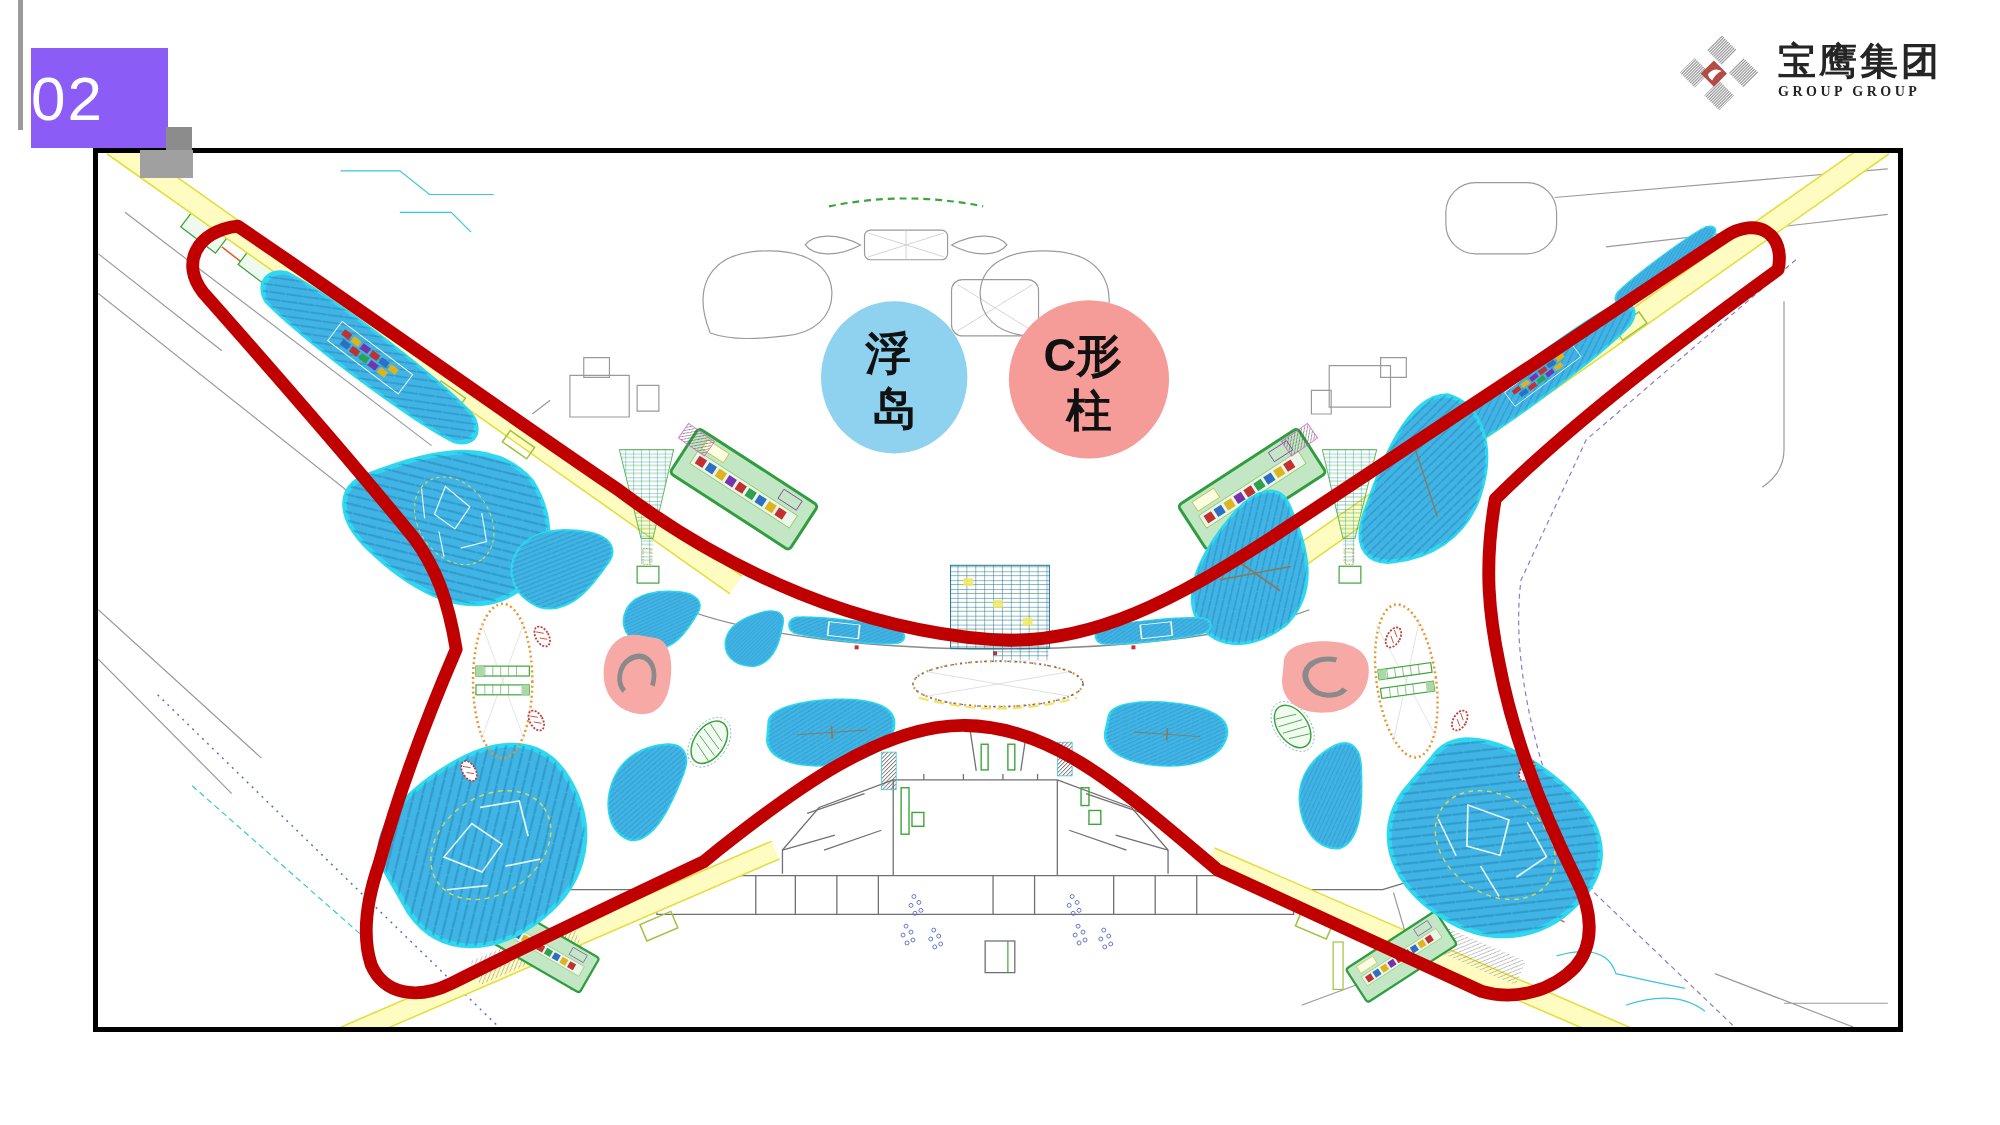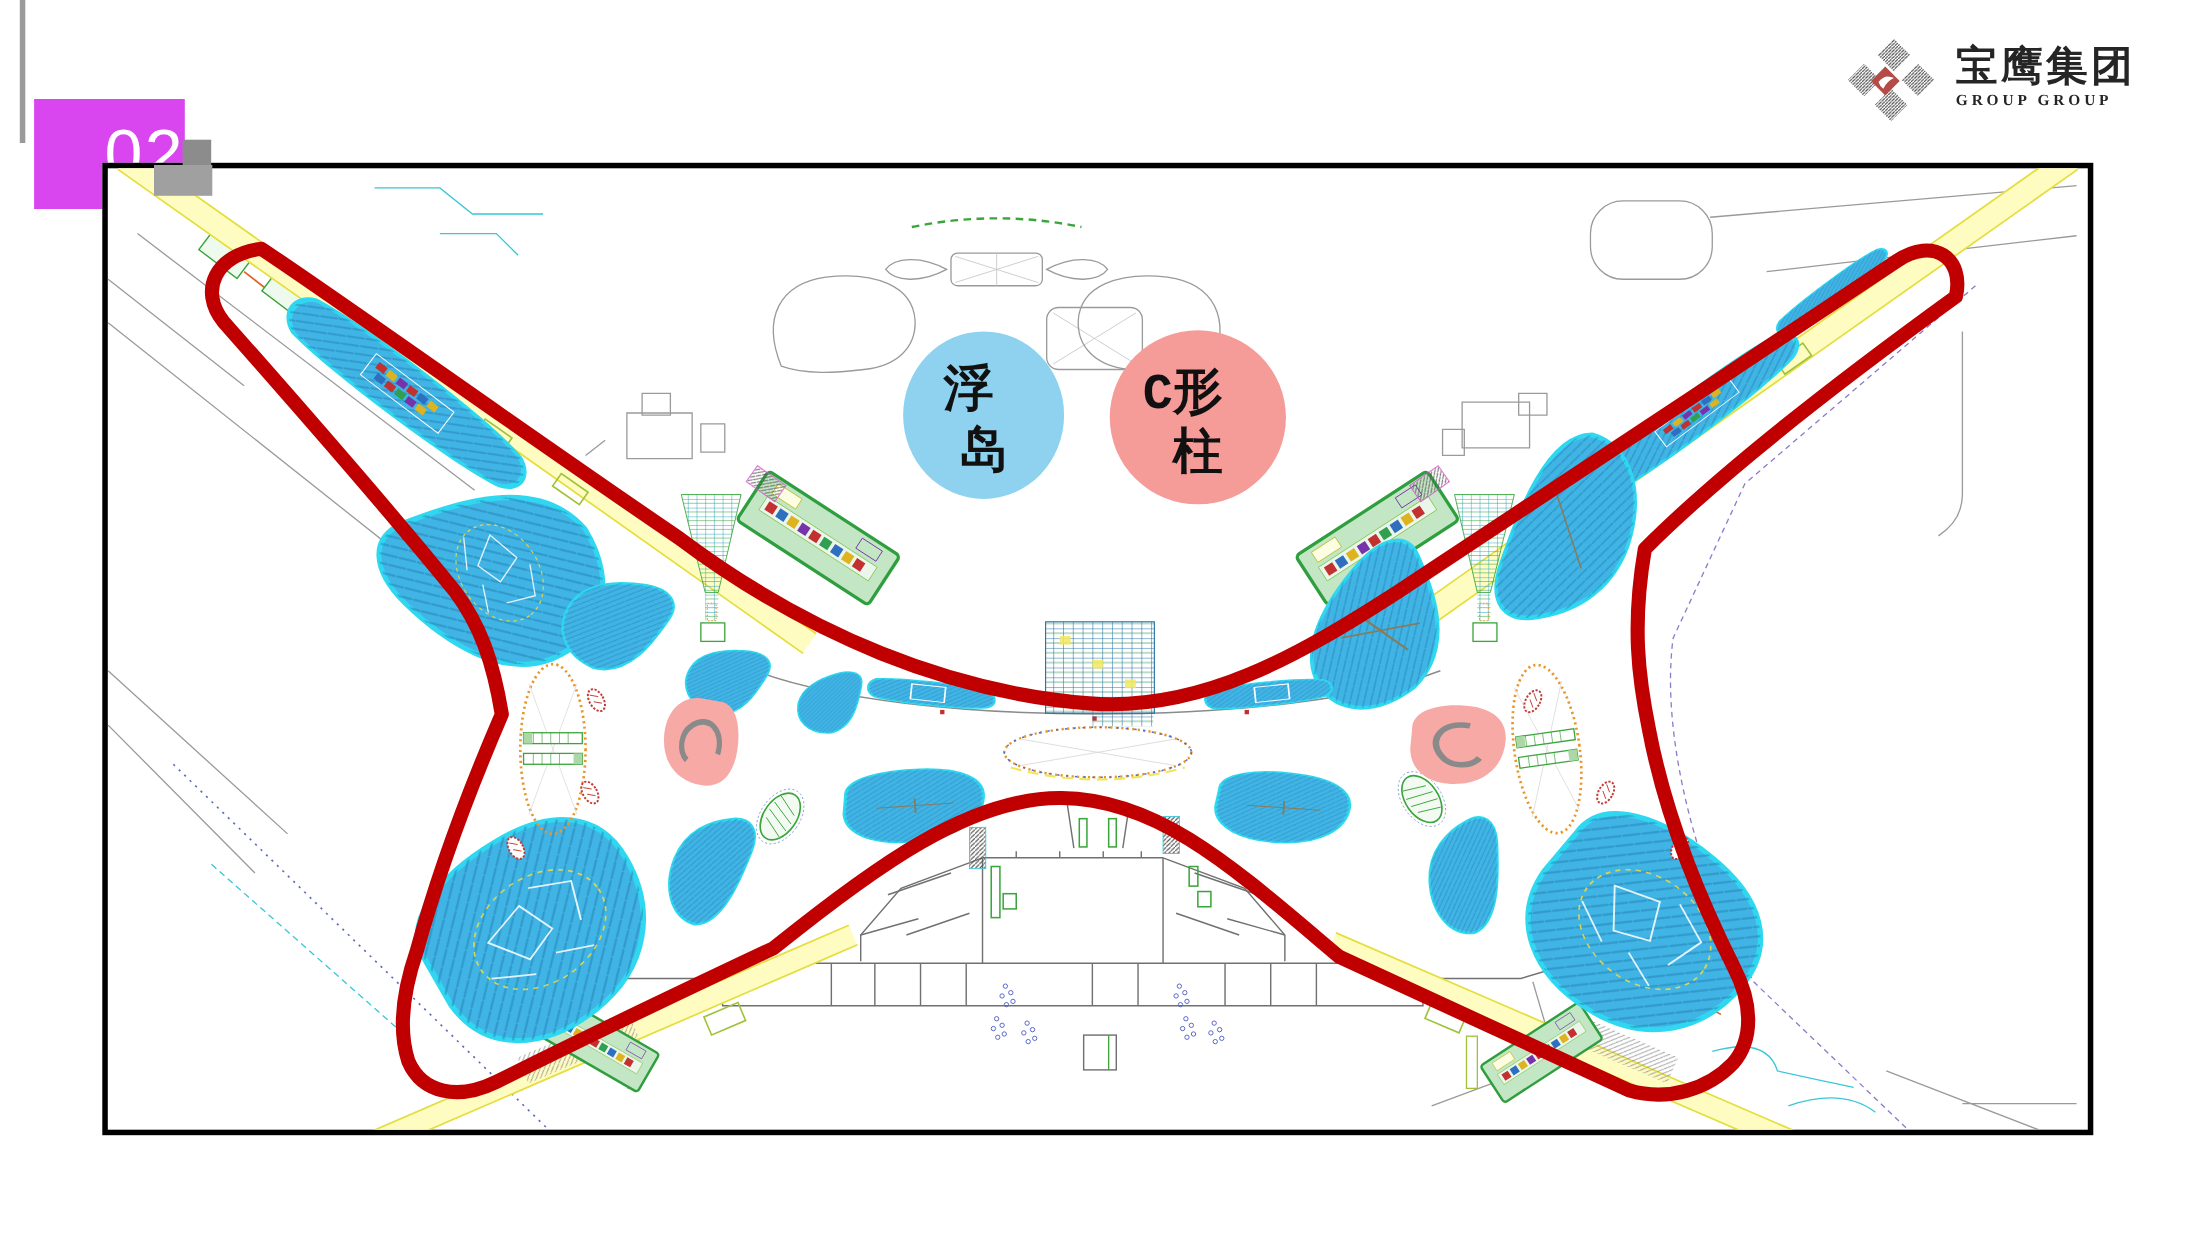--- a/index.html
+++ b/index.html
@@ -1,28 +1,28 @@
 <!DOCTYPE html>
 <html><head>
 <meta charset="utf-8">
 <style>
   html,body{margin:0;padding:0;background:#fff;}
   body{font-family:"Liberation Sans", sans-serif;}
   .slide{position:relative;width:2000px;height:1125px;background:#fff;overflow:hidden;}
   .left-strip{position:absolute;left:18px;top:0;width:5px;height:130px;background:#9a9a9a;}
-  .numbox{position:absolute;left:31px;top:48px;width:137px;height:100px;background:#d946ef;display:flex;align-items:center;justify-content:flex-end;margin-top:42px;}
+  .numbox{position:absolute;left:31px;top:48px;width:137px;height:100px;background:#8b5cf6;display:flex;align-items:center;justify-content:flex-start;}
   .numbox span{color:#fff;font-size:62px;font-weight:400;letter-spacing:2px;}
   .sq1{position:absolute;left:166px;top:127px;width:26px;height:23px;background:#8c8c8c;z-index:5;}
   .sq2{position:absolute;left:140px;top:150px;width:53px;height:28px;background:#a0a0a0;z-index:5;}
   .title{position:absolute;left:226px;top:50px;font-size:52px;font-weight:bold;color:#3c3c3c;letter-spacing:2px;-webkit-text-stroke:1.6px #3c3c3c;white-space:nowrap;}
   .logo{position:absolute;left:1672px;top:28px;display:flex;align-items:center;gap:10px;}
   .logo-text{display:flex;flex-direction:column;align-items:flex-start;}
   .logo-zh{font-size:38px;font-weight:bold;color:#252525;letter-spacing:3px;line-height:1.05;}
   .logo-en{font-family:"Liberation Serif", serif;font-size:14px;font-weight:bold;color:#252525;letter-spacing:3.5px;margin-top:2px;}
-  .frame{position:absolute;left:93px;top:148px;width:1810px;height:884px;border:5px solid #000;box-sizing:border-box;background:#fff;font-family:Liberation Mono, monospace;}
+  .frame{position:absolute;left:93px;top:148px;width:1810px;height:884px;border:5px solid #000;box-sizing:border-box;background:#fff;}
   .frame svg{position:absolute;left:0;top:0;width:1800px;height:874px;}
   .isl-fill{fill:#41B4E6;stroke:#2FD8F0;stroke-width:2.5px;}
   .isl-hatch{fill:url(#patIsl);stroke:none;}
   .rooms{stroke:#fff;stroke-width:1.1px;fill:none;opacity:.85;}
   .gray{stroke:#9a9a9a;stroke-width:1.2px;fill:none;}
   .bld{stroke:#707070;stroke-width:1.3px;fill:none;}
   .grn{stroke:#3aa53a;fill:none;stroke-width:1.4px;}
 </style>
 </head>
 <body>

